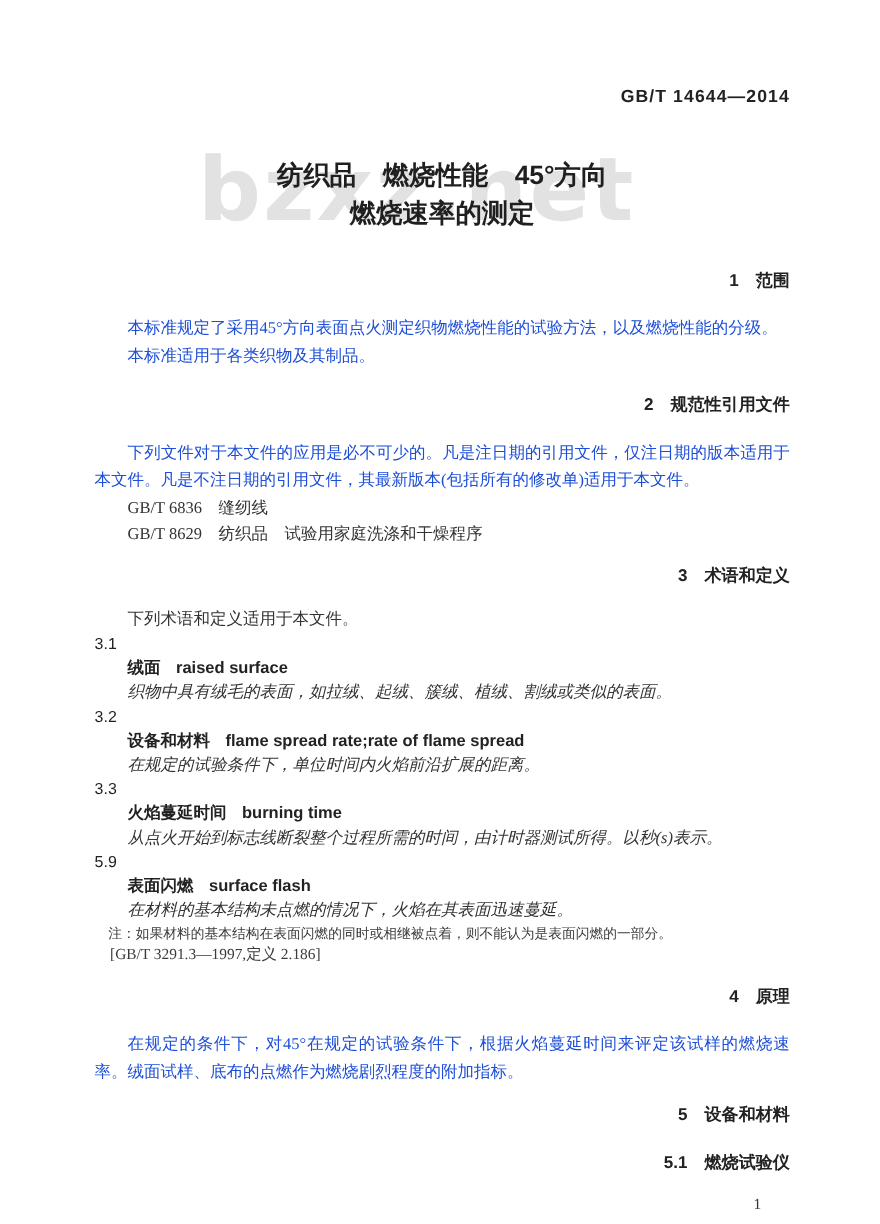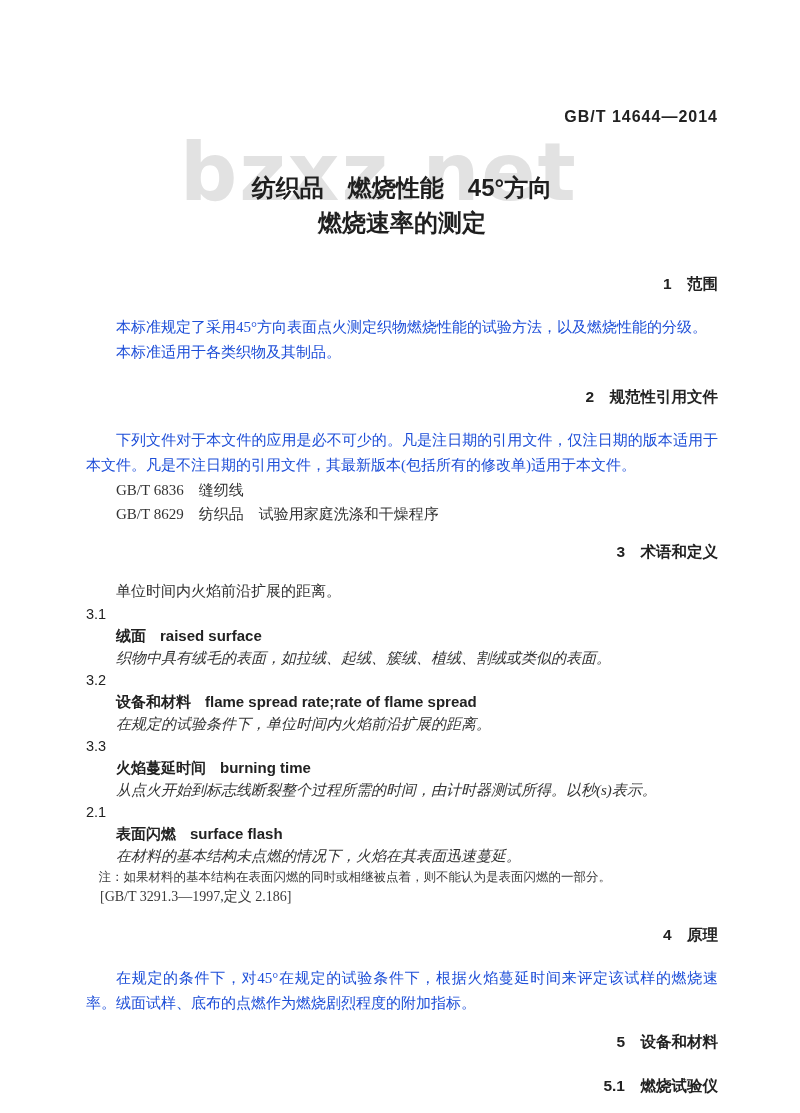--- a/index.html
+++ b/index.html
@@ -11,21 +11,21 @@
     width: 800px;
     height: 1113px;
     position: relative;
     font-family: "Liberation Serif", "DejaVu Serif", serif;
     color: #2e2e2e;
     overflow: hidden;
   }
   .page {
     position: absolute;
     inset: 0;
-    padding: 108px 82px 0 86px;
+    padding: 80px 82px 0 86px;
     box-sizing: border-box;
     z-index: 1;
     border-radius: 22px;
   }
   .watermark {
     position: absolute;
     left: 180px;
     top: 126px;
     z-index: 0;
     font-family: "DejaVu Sans", "Liberation Sans", sans-serif;
@@ -151,21 +151,21 @@
   <div class="clause-heading h1-range">1　范围</div>
   <p class="body-para para-gap">本标准规定了采用45°方向表面点火测定织物燃烧性能的试验方法，以及燃烧性能的分级。</p>
   <p class="body-para">本标准适用于各类织物及其制品。</p>
 
   <div class="clause-heading h2-refs">2　规范性引用文件</div>
   <p class="body-para para-gap">下列文件对于本文件的应用是必不可少的。凡是注日期的引用文件，仅注日期的版本适用于本文件。凡是不注日期的引用文件，其最新版本(包括所有的修改单)适用于本文件。</p>
   <div class="ref-line">GB/T 6836　缝纫线</div>
   <div class="ref-line">GB/T 8629　纺织品　试验用家庭洗涤和干燥程序</div>
 
   <div class="clause-heading h3-terms">3　术语和定义</div>
-  <div class="terms-intro">单位时间内火焰前沿扩展的距离。</div>
+  <div class="terms-intro">下列术语和定义适用于本文件。</div>
 
   <div>
     <div class="term-number">3.1</div>
     <div class="term-line">
       <span>绒面</span><span class="term-en">raised surface</span>
     </div>
     <div class="term-def">织物中具有绒毛的表面，如拉绒、起绒、簇绒、植绒、割绒或类似的表面。</div>
   </div>
 
   <div>
@@ -178,21 +178,21 @@
 
   <div>
     <div class="term-number">3.3</div>
     <div class="term-line">
       <span>火焰蔓延时间</span><span class="term-en">burning time</span>
     </div>
     <div class="term-def">从点火开始到标志线断裂整个过程所需的时间，由计时器测试所得。以秒(s)表示。</div>
   </div>
 
   <div>
-    <div class="term-number">2.1</div>
+    <div class="term-number">5.9</div>
     <div class="term-line">
       <span>表面闪燃</span><span class="term-en">surface flash</span>
     </div>
     <div class="term-def">在材料的基本结构未点燃的情况下，火焰在其表面迅速蔓延。</div>
     <div class="term-note">注：如果材料的基本结构在表面闪燃的同时或相继被点着，则不能认为是表面闪燃的一部分。</div>
     <div class="term-source">[GB/T 3291.3—1997,定义 2.186]</div>
   </div>
 
   <div class="clause-heading h4-principle">4　原理</div>
   <p class="body-para para-gap">在规定的条件下，对45°在规定的试验条件下，根据火焰蔓延时间来评定该试样的燃烧速率。绒面试样、底布的点燃作为燃烧剧烈程度的附加指标。</p>

